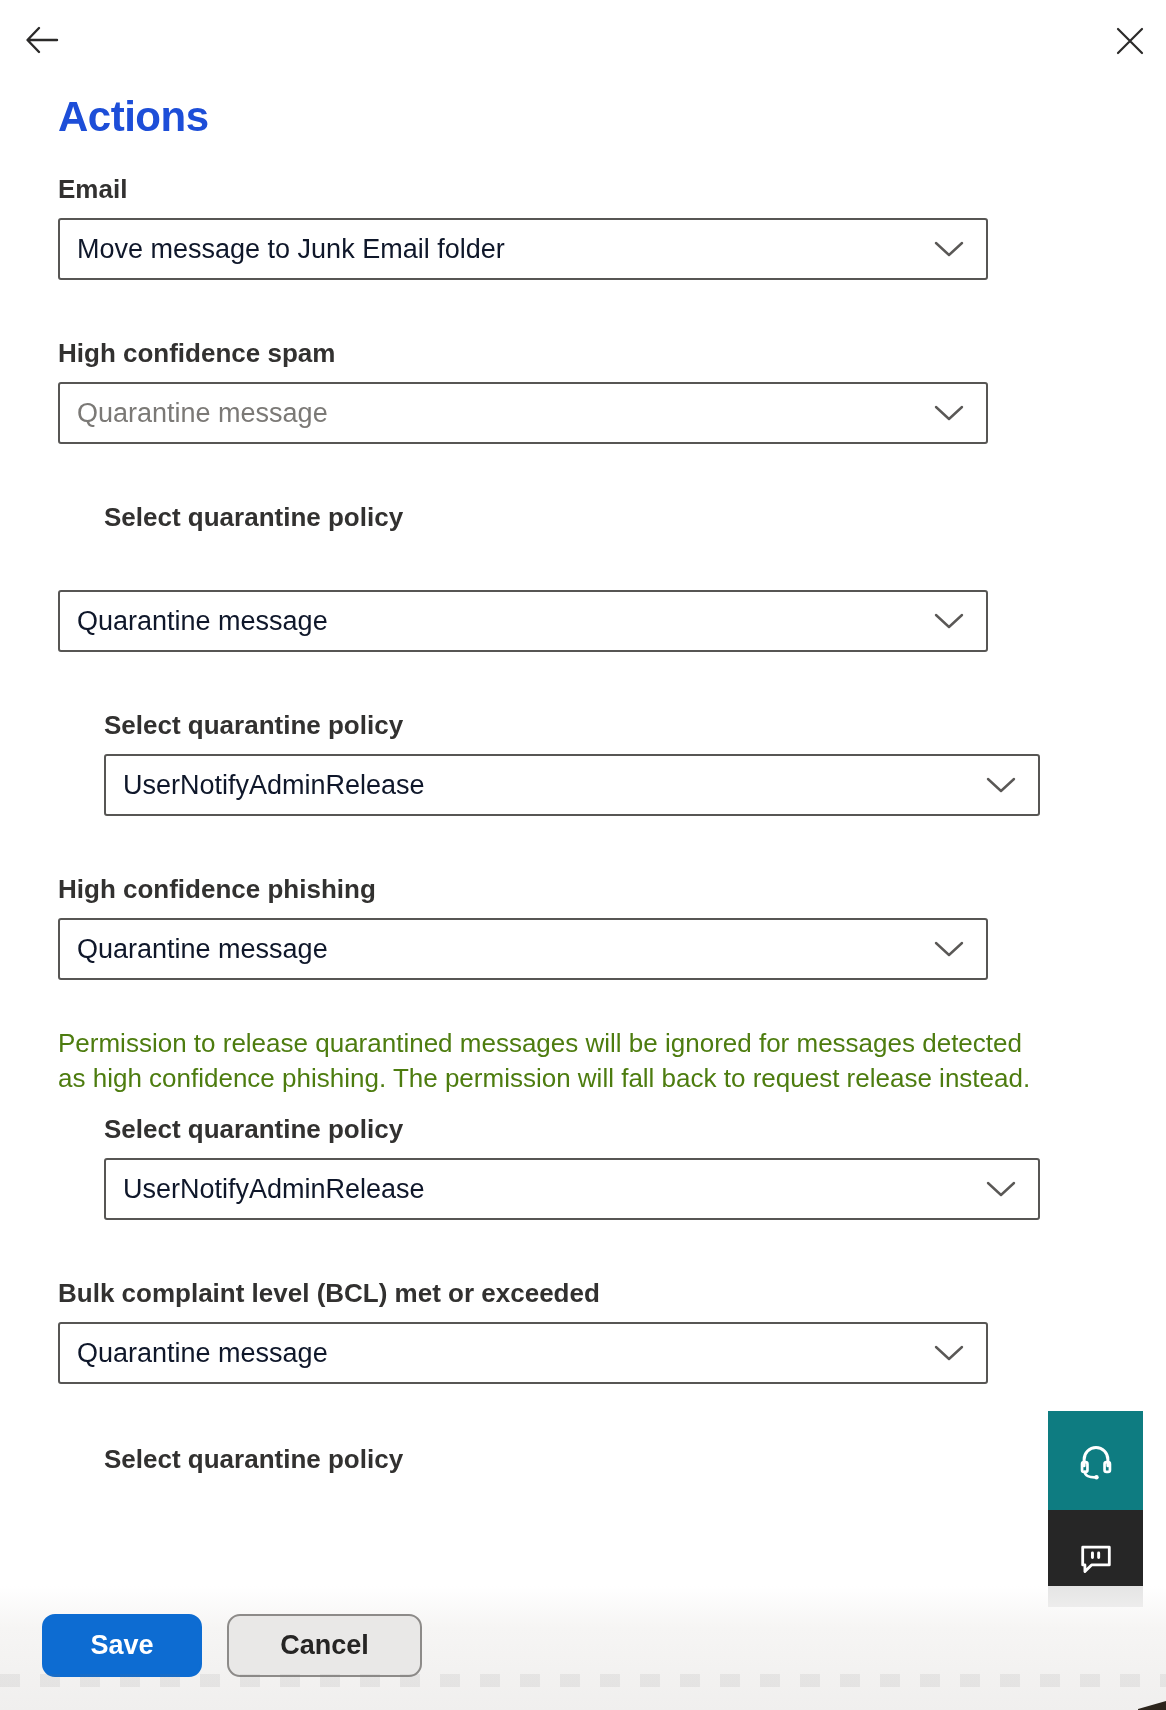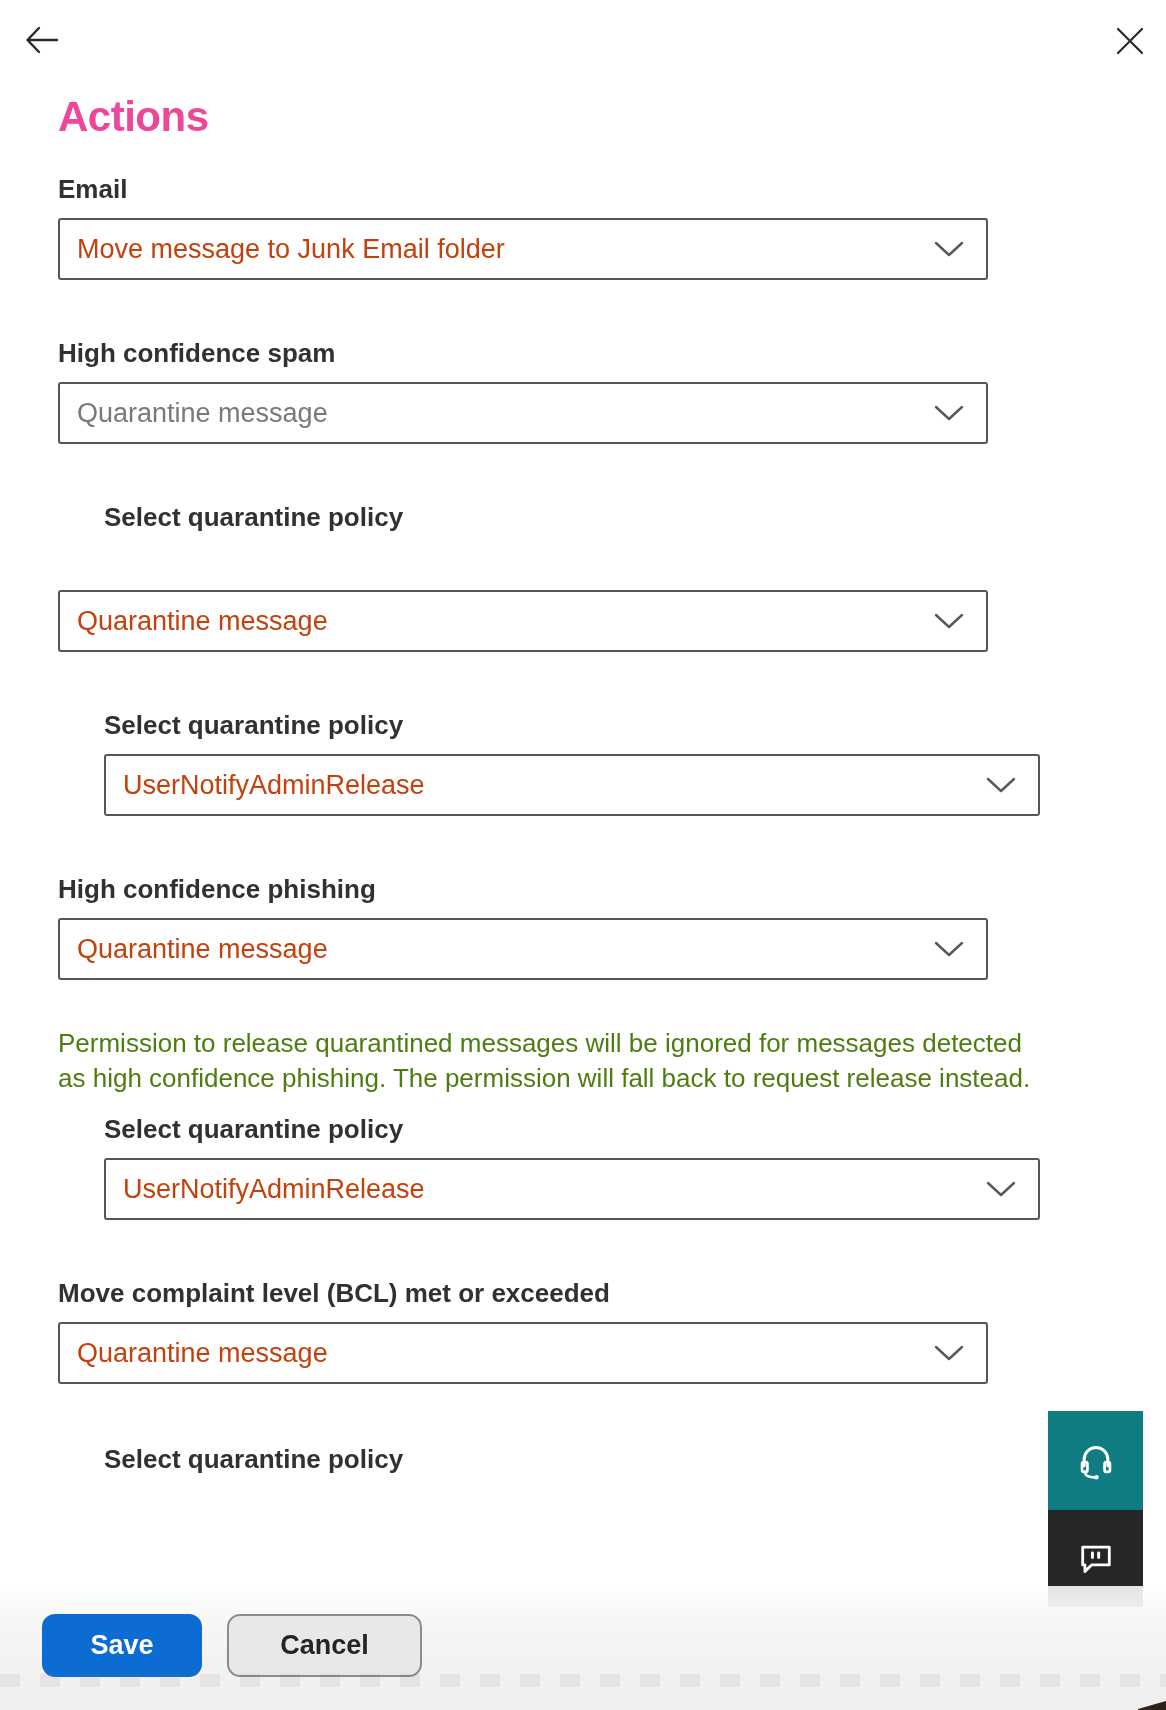--- a/index.html
+++ b/index.html
@@ -15,21 +15,21 @@
     position:absolute; background:none; border:none; cursor:pointer;
     width:40px; height:40px; display:flex; align-items:center; justify-content:center;
   }
   .back-btn  { left:22px;  top:20px; }
   .close-btn { left:1110px; top:21px; }
 
   .content { padding:94px 0 0 58px; }
 
   h1.page-title {
     font-size:42px; line-height:46px; font-weight:700;
-    color:#ec4899; letter-spacing:-0.5px;
+    color:#1d4ed8; letter-spacing:-0.5px;
   }
 
   .group { width:930px; margin-top:58px; }
   .group.first { margin-top:34px; }
   .group.indent { margin-left:46px; width:936px; }
   .group.tight { margin-top:18px; }
   .group.last { margin-top:60px; }
 
   .field-label {
     font-size:26px; line-height:30px; font-weight:700;
@@ -39,21 +39,21 @@
   .dropdown {
     position:relative; height:62px; width:100%;
     background:#fff;
     border:2px solid var(--dd-border,#575654);
     border-radius:3px;
     display:flex; align-items:center;
     padding:0 70px 0 17px;
     cursor:pointer;
   }
   .dropdown .value {
-    font-size:27px; color:#c2410c;
+    font-size:27px; color:#0f172a;
     white-space:nowrap; overflow:hidden; text-overflow:ellipsis;
   }
   .dropdown.muted .value { color:#7b7976; }
   .chevron {
     position:absolute; right:22px; top:50%; transform:translateY(-50%);
     width:30px; height:16px; pointer-events:none;
   }
 
   .note {
     margin-top:46px; width:980px;
@@ -176,21 +176,21 @@
     <div class="field-label">Select quarantine policy</div>
     <div class="dropdown">
       <span class="value">UserNotifyAdminRelease</span>
       <svg class="chevron" viewBox="0 0 30 16" fill="none">
           <path d="M2 2 L15 14 L28 2" stroke="#5a5856" stroke-width="2.4" stroke-linecap="round" stroke-linejoin="round"></path>
         </svg>
     </div>
   </div>
 
   <div class="group">
-    <div class="field-label">Move complaint level (BCL) met or exceeded</div>
+    <div class="field-label">Bulk complaint level (BCL) met or exceeded</div>
     <div class="dropdown">
       <span class="value">Quarantine message</span>
       <svg class="chevron" viewBox="0 0 30 16" fill="none">
           <path d="M2 2 L15 14 L28 2" stroke="#5a5856" stroke-width="2.4" stroke-linecap="round" stroke-linejoin="round"></path>
         </svg>
     </div>
   </div>
 
   <div class="group indent last">
     <div class="field-label">Select quarantine policy</div>

